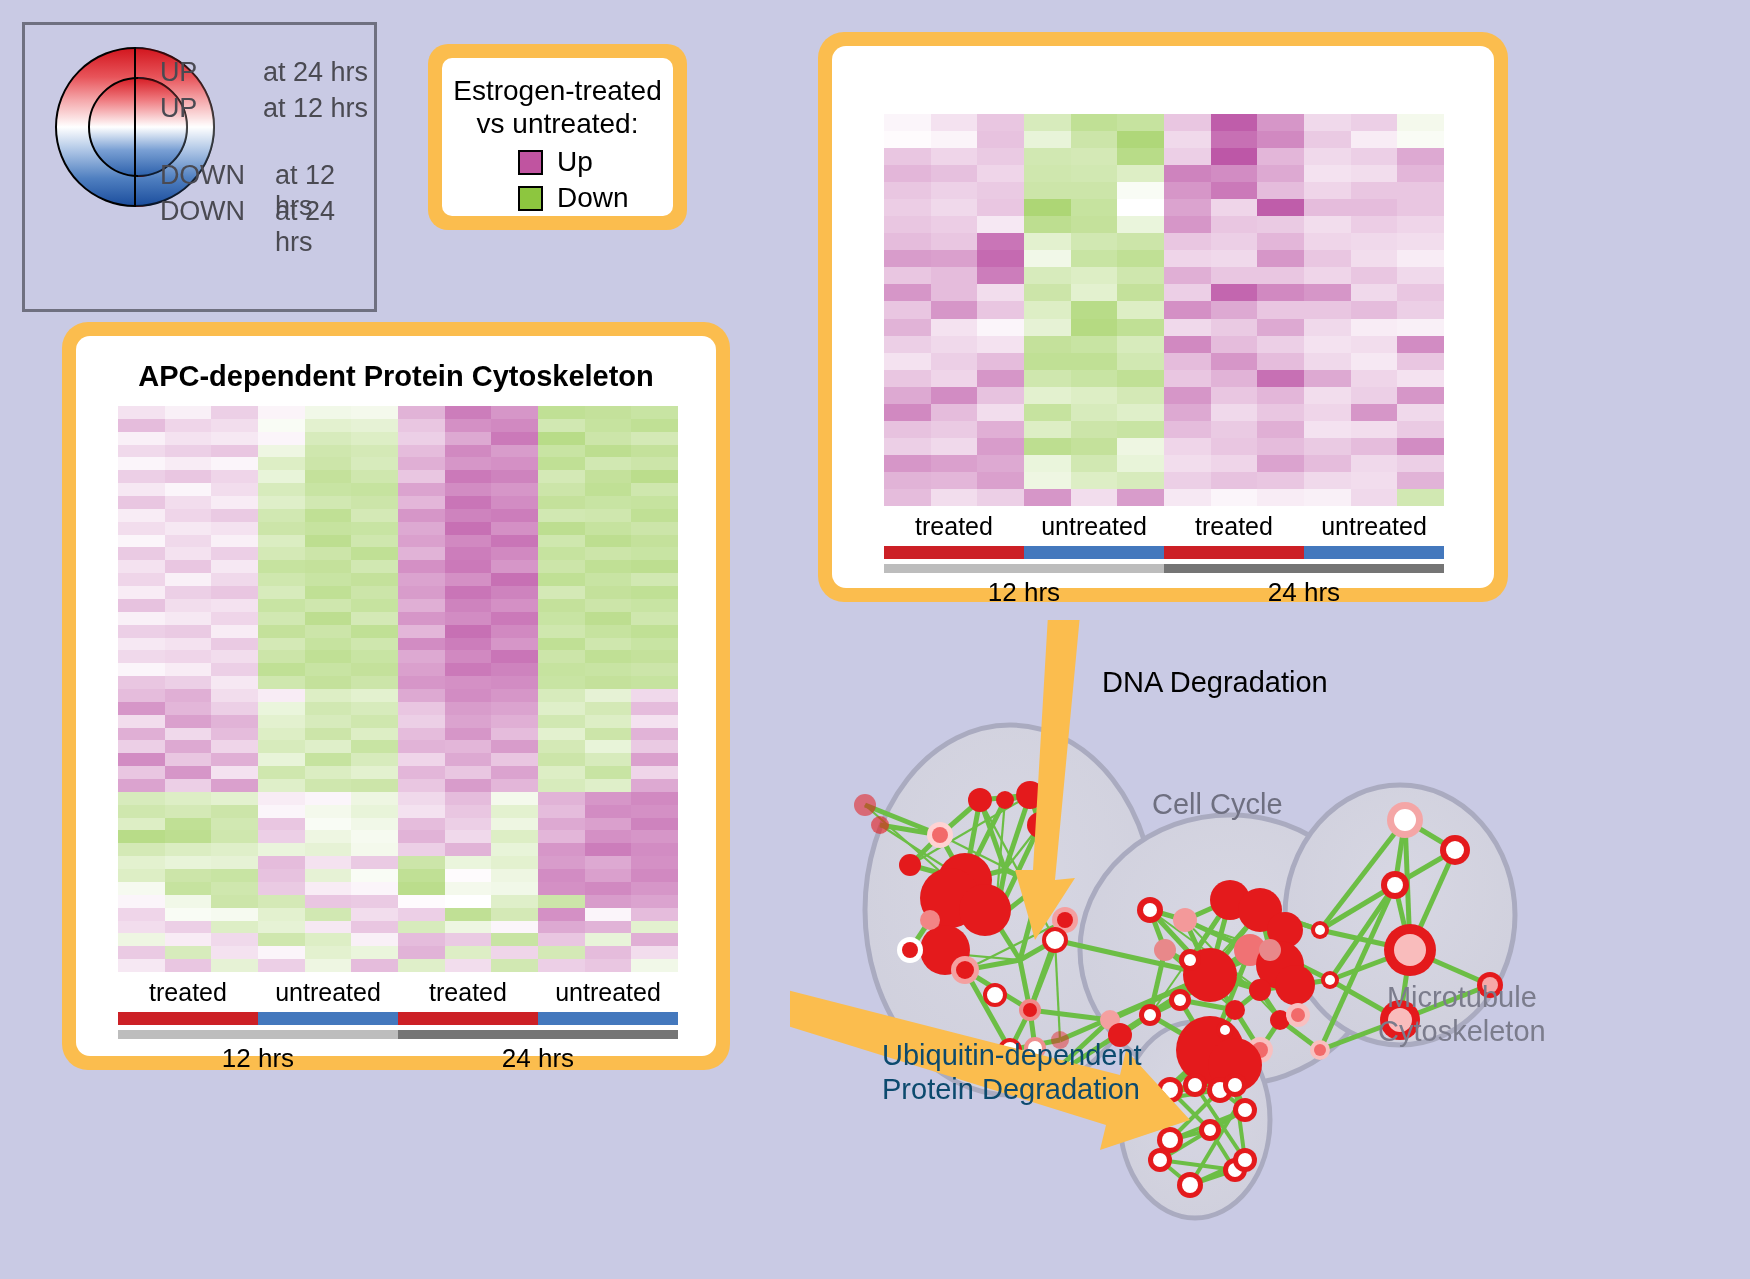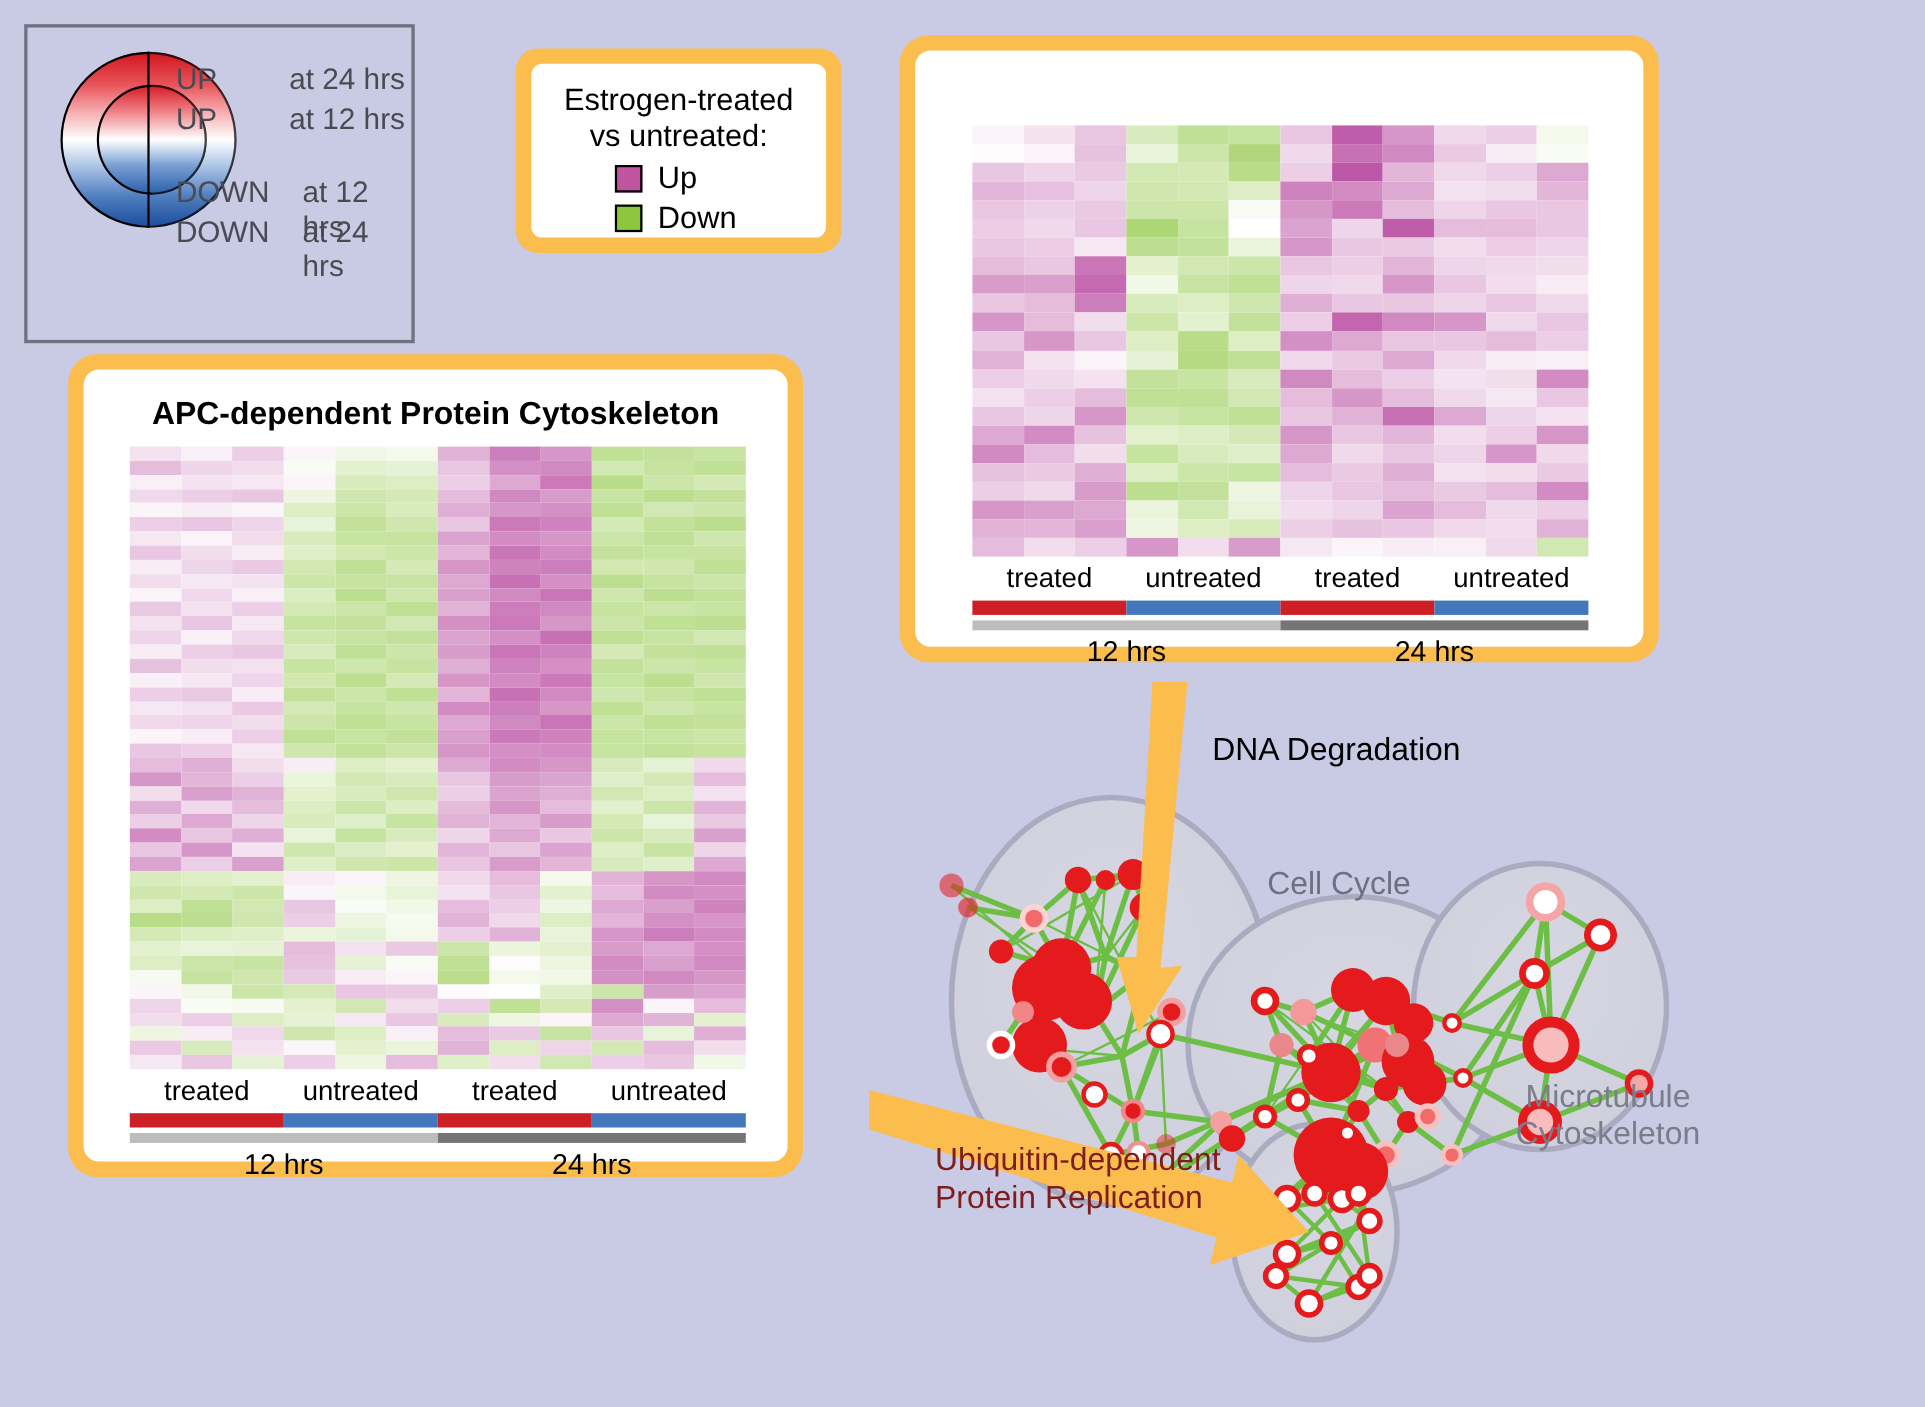--- a/index.html
+++ b/index.html
@@ -54,21 +54,21 @@
   }
   .panel-inner{
     position:absolute;inset:14px;background:#ffffff;border-radius:14px;
   }
   .panel-title{
     position:absolute;left:0;right:0;text-align:center;
     font-size:29px;font-weight:bold;color:#000;
   }
 
   
-  #updown-legend{left:469px;top:44px;width:296px;height:186px;border-radius:20px;}
+  #updown-legend{left:428px;top:44px;width:259px;height:186px;border-radius:20px;}
   #updown-legend .panel-inner{border-radius:10px;}
   #legend-head{
     position:absolute;left:0;right:0;top:16px;text-align:center;
     font-size:28px;color:#000;line-height:1.18;
   }
   .legend-row{position:absolute;display:flex;align-items:center;gap:14px;left:76px;}
   .swatch{width:25px;height:25px;border:2px solid #000;box-sizing:border-box;}
   .legend-row span{font-size:28px;color:#000;}
 
   
@@ -85,21 +85,21 @@
   .time-labels{position:absolute;display:flex;}
   .time-labels span{text-align:center;font-size:26px;color:#000;}
 
   
   #network{position:absolute;left:790px;top:620px;width:960px;height:659px;}
   #network svg{position:absolute;left:0;top:0;}
   .cluster-label{position:absolute;font-size:29px;}
   #lbl-dna{color:#000;}
   #lbl-cellcycle{color:#6e6f80;}
   #lbl-microtubule{color:#7b7c8c;line-height:1.18;}
-  #lbl-ubiquitin{color:#7f1d1d;line-height:1.18;}
+  #lbl-ubiquitin{color:#0c4a6e;line-height:1.18;margin-left:32px;}
 </style>
 </head>
 <body>
 
 <div class="stage">
 
   <div id="colorwheel-legend">
     <div id="wheel-wrap">
       <div class="wheel-outer"></div>
       <div class="wheel-outer-right"></div>
@@ -1312,17 +1312,17 @@
     </svg>
 
     <div class="cluster-label" id="lbl-dna" style="left:312px;top:46px;">DNA Degradation</div>
     <div class="cluster-label" id="lbl-cellcycle" style="left:362px;top:168px;">Cell Cycle</div>
     <div class="cluster-label" id="lbl-microtubule" style="left:588px;top:360px;text-align:center;">
       <div>Microtubule</div>
       <div>Cytoskeleton</div>
     </div>
     <div class="cluster-label" id="lbl-ubiquitin" style="left:60px;top:418px;">
       <div>Ubiquitin-dependent</div>
-      <div>Protein Replication</div>
+      <div>Protein Degradation</div>
     </div>
   </div>
 
 </div>
 
 </body></html>

